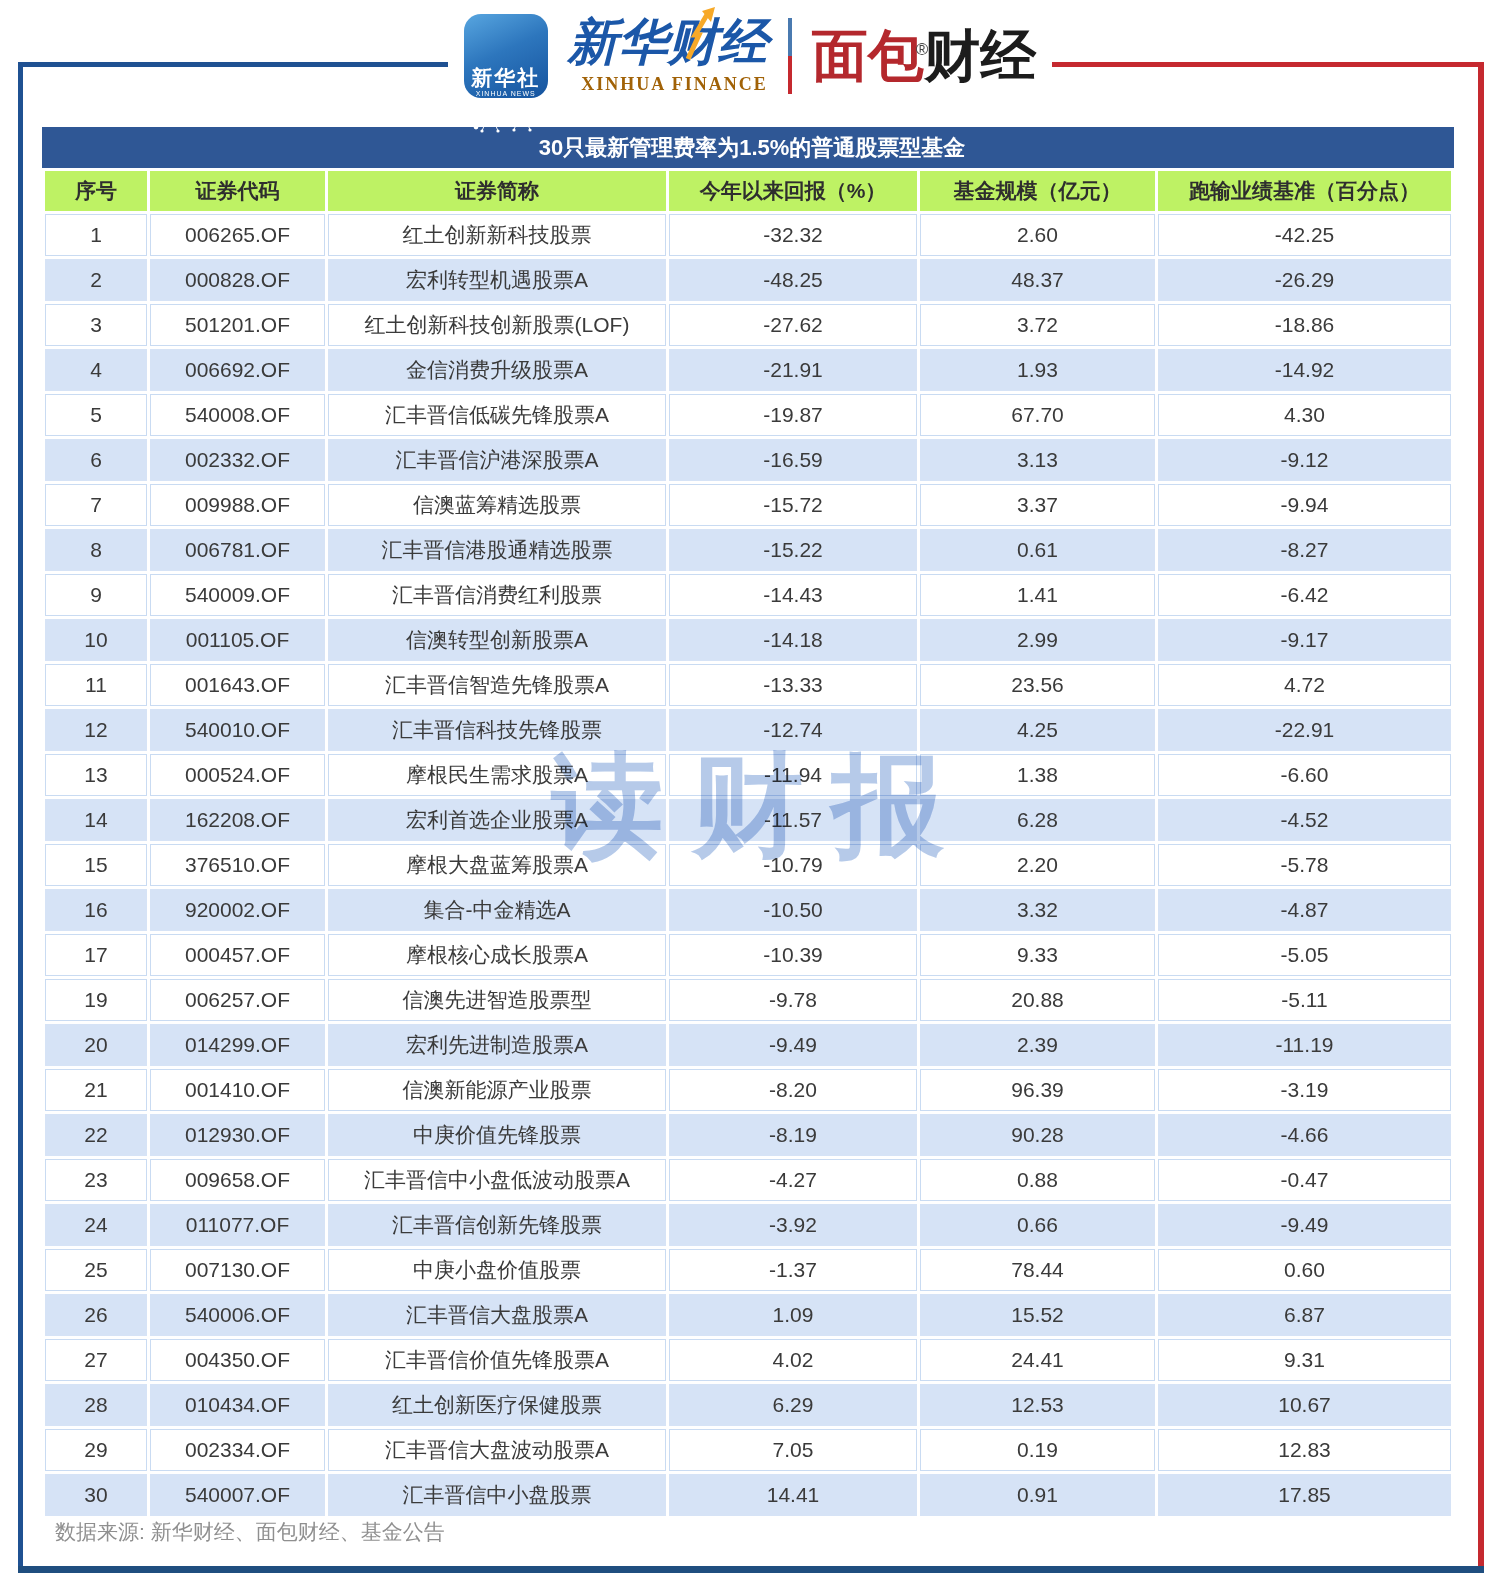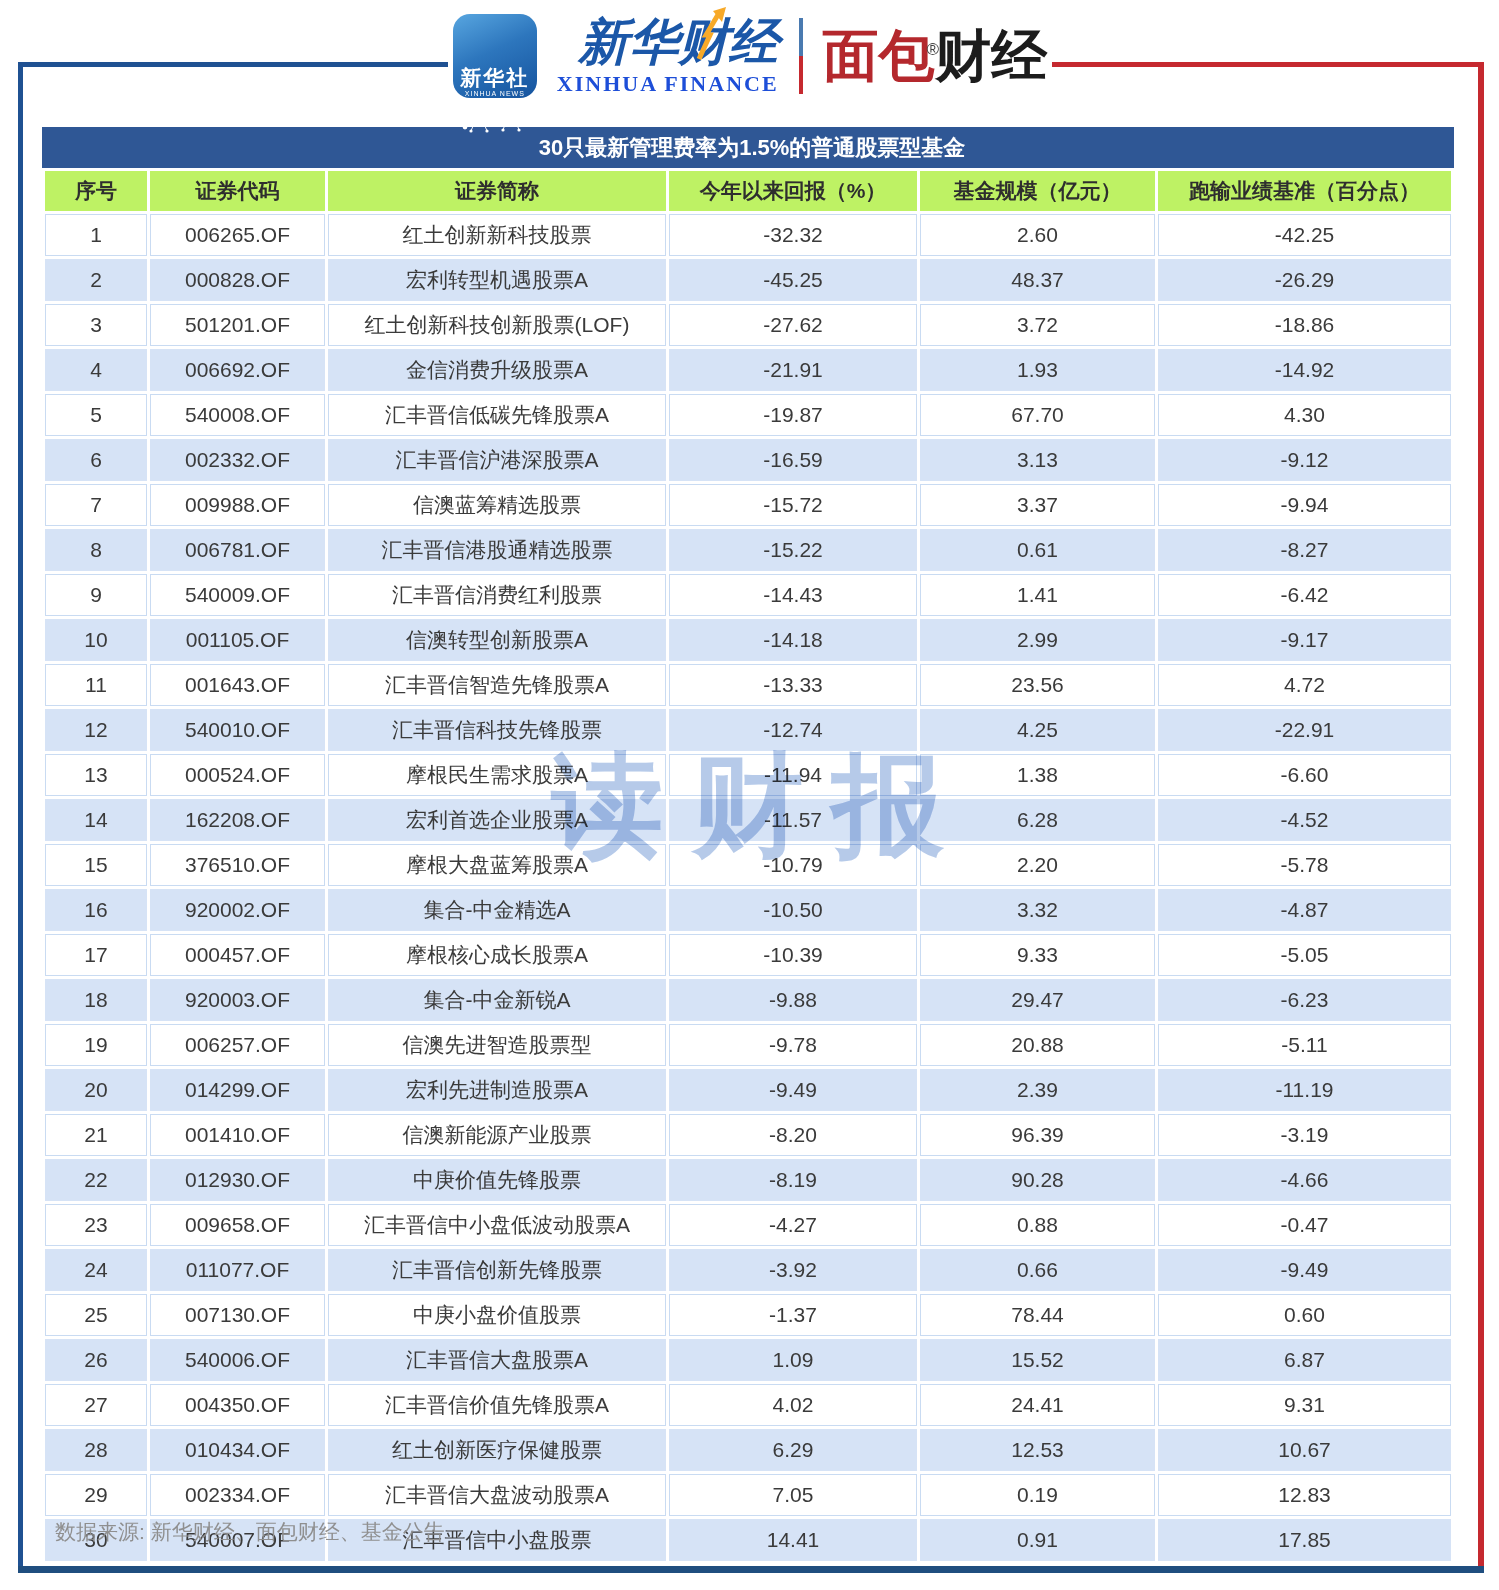--- a/index.html
+++ b/index.html
@@ -19,22 +19,22 @@
               display:flex;align-items:center;justify-content:center;gap:20px;z-index:3;}
   .xh-icon{width:84px;height:84px;border-radius:17px;flex:0 0 auto;
            background:linear-gradient(155deg,#58a6e0 0%,#2d76bd 45%,#15539e 100%);
            color:#fff;text-align:center;box-sizing:border-box;padding-top:9px;}
   .xh-icon-title{font-size:21px;font-weight:700;letter-spacing:2px;line-height:22px;margin-top:44px;}
   .xh-icon-sub{font-size:7px;letter-spacing:1px;line-height:9px;}
   .xh-net{display:block;margin:3px auto 0;}
   .xf{position:relative;text-align:right;flex:0 0 auto;}
   .xf-cn{font-size:50px;font-weight:900;font-style:italic;color:#1b57a8;line-height:54px;letter-spacing:0px;}
   .xf-arrow{position:absolute;right:52px;top:-8px;}
-  .xf-en{font-family:"Liberation Serif","DejaVu Serif",serif;font-weight:700;font-size:22px;
-         letter-spacing:2px;color:#1d4ed8;line-height:26px;margin-top:2px;}
+  .xf-en{font-family:"Liberation Serif","DejaVu Serif",serif;font-weight:700;font-size:18px;
+         letter-spacing:2px;color:#a16207;line-height:26px;margin-top:2px;}
   .logo-divider{width:4px;height:76px;flex:0 0 auto;
         background:linear-gradient(to bottom,#4a7ab0 0%,#4a7ab0 50%,#c5292f 50%,#c5292f 100%);}
   .bf{font-size:56px;font-weight:900;line-height:60px;white-space:nowrap;flex:0 0 auto;}
   .bf-red{color:#b4282d;}
   .bf-black{color:#1c1c1c;text-align:center;}
   .bf-reg{font-size:17px;font-weight:400;color:#444;vertical-align:top;position:relative;
           top:-6px;margin:0 -4px 0 -8px;}
 
   
   .table-card{position:absolute;left:42px;top:127px;width:1412px;z-index:2;}
@@ -137,21 +137,21 @@
             <td>006265.OF</td>
             <td>红土创新新科技股票</td>
             <td>-32.32</td>
             <td>2.60</td>
             <td>-42.25</td>
           </tr>
           <tr class="even">
             <td>2</td>
             <td>000828.OF</td>
             <td>宏利转型机遇股票A</td>
-            <td>-45.25</td>
+            <td>-48.25</td>
             <td>48.37</td>
             <td>-26.29</td>
           </tr>
           <tr class="odd">
             <td>3</td>
             <td>501201.OF</td>
             <td>红土创新科技创新股票(LOF)</td>
             <td>-27.62</td>
             <td>3.72</td>
             <td>-18.86</td>
@@ -261,28 +261,20 @@
             <td>-4.87</td>
           </tr>
           <tr class="odd">
             <td>17</td>
             <td>000457.OF</td>
             <td>摩根核心成长股票A</td>
             <td>-10.39</td>
             <td>9.33</td>
             <td>-5.05</td>
           </tr>
-          <tr class="even">
-            <td>18</td>
-            <td>920003.OF</td>
-            <td>集合-中金新锐A</td>
-            <td>-9.88</td>
-            <td>29.47</td>
-            <td>-6.23</td>
-          </tr>
           <tr class="odd">
             <td>19</td>
             <td>006257.OF</td>
             <td>信澳先进智造股票型</td>
             <td>-9.78</td>
             <td>20.88</td>
             <td>-5.11</td>
           </tr>
           <tr class="even">
             <td>20</td>

